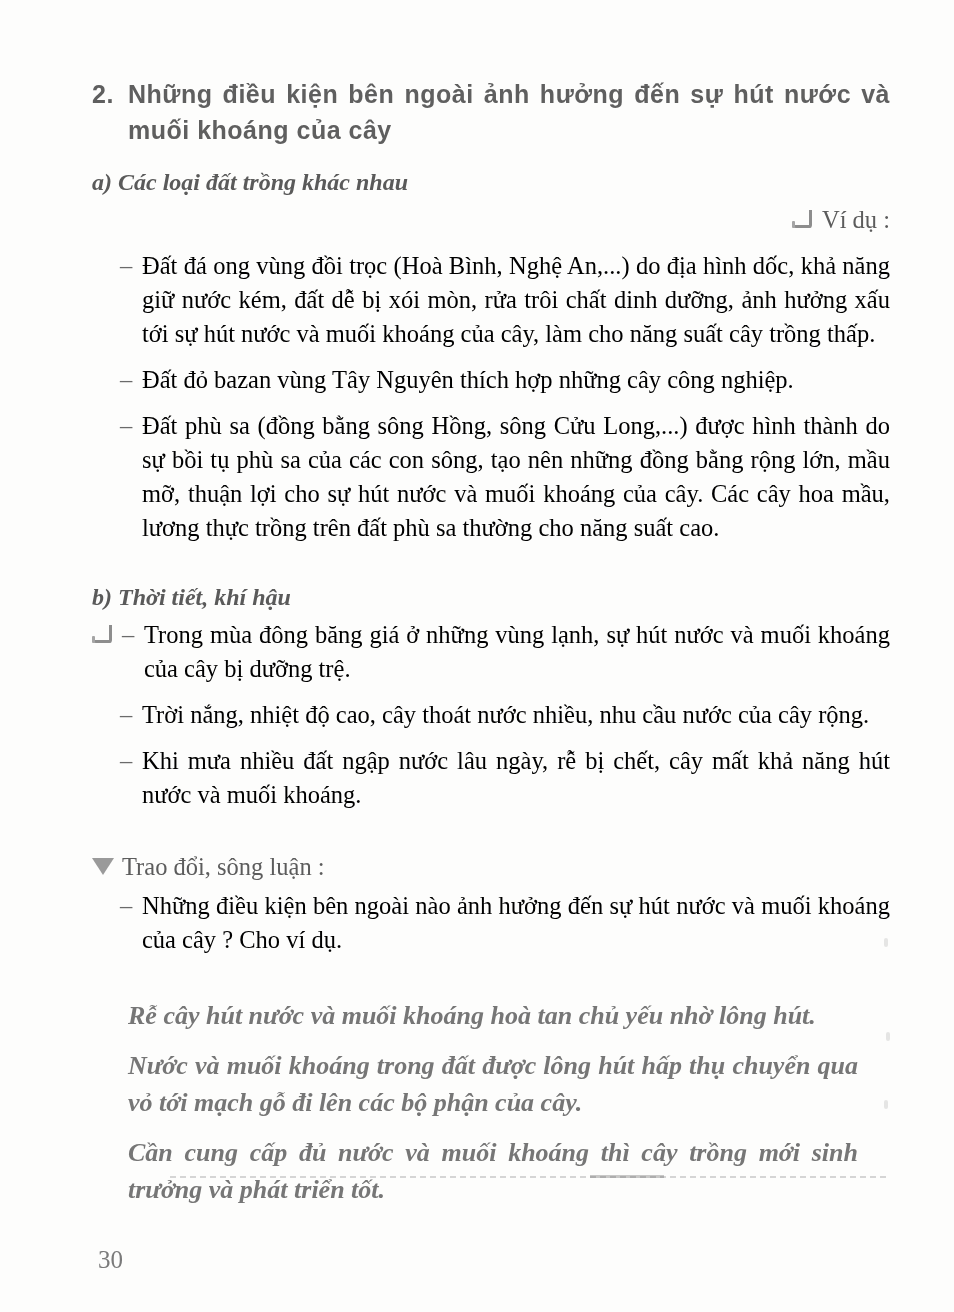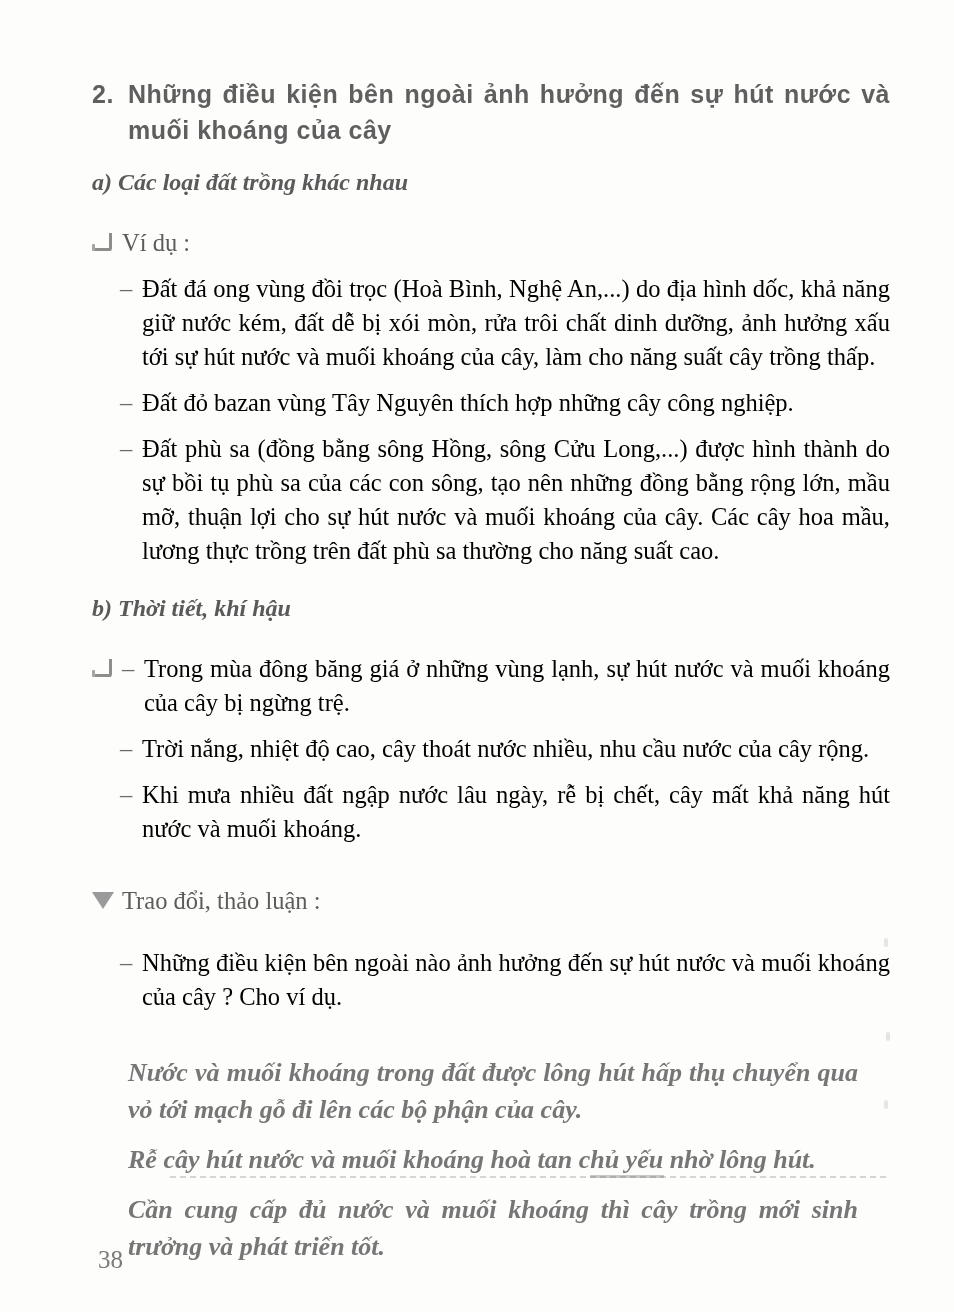--- a/index.html
+++ b/index.html
@@ -35,22 +35,22 @@
     line-height:32px;
     color:#5a5a5a;
   }
   
   .row{display:flex;font-size:24.5px;line-height:34px;}
   .gutter{flex:none;width:30px;position:relative;}
   .dash-col{flex:none;width:22px;color:#6a6a6a;}
   .para{flex:1;text-align:justify;color:#000000;}
   .indent{margin-left:28px;}
   .mt-sm{margin-top:12px;}
-  .mt-md{margin-top:28px;}
-  .mt-lg{margin-top:24px;}
+  .mt-md{margin-top:5px;justify-content:flex-end;}
+  .mt-lg{margin-top:36px;}
   .mt-xl{margin-top:38px;}
   
   .sq-icon{
     display:inline-block;
     width:17px;height:15px;
     margin-top:7px;
     border-right:3px solid #8d8d8d;
     border-bottom:3px solid #8d8d8d;
     border-bottom-right-radius:3px;
     border-bottom-left-radius:4px;
@@ -144,47 +144,47 @@
   <div class="row indent mt-sm">
     <span class="dash-col">–</span>
     <span class="para">Đất phù sa (đồng bằng sông Hồng, sông Cửu Long,...) được hình thành do sự bồi tụ phù sa của các con sông, tạo nên những đồng bằng rộng lớn, mầu mỡ, thuận lợi cho sự hút nước và muối khoáng của cây. Các cây hoa mầu, lương thực trồng trên đất phù sa thường cho năng suất cao.</span>
   </div>
 
   <div class="subheading mt-lg">b) Thời tiết, khí hậu</div>
 
   <div class="row mt-md">
     <span class="gutter"><span class="sq-icon"></span></span>
     <span class="dash-col">–</span>
-    <span class="para">Trong mùa đông băng giá ở những vùng lạnh, sự hút nước và muối khoáng của cây bị ngừng trệ.</span>
+    <span class="para">Trong mùa đông băng giá ở những vùng lạnh, sự hút nước và muối khoáng của cây bị dưỡng trệ.</span>
   </div>
   <div class="row indent mt-sm">
     <span class="dash-col">–</span>
     <span class="para">Trời nắng, nhiệt độ cao, cây thoát nước nhiều, nhu cầu nước của cây rộng.</span>
   </div>
   <div class="row indent mt-sm">
     <span class="dash-col">–</span>
     <span class="para">Khi mưa nhiều đất ngập nước lâu ngày, rễ bị chết, cây mất khả năng hút nước và muối khoáng.</span>
   </div>
 
   <div class="row mt-xl">
     <span class="gutter"><span class="tri-icon"></span></span>
-    <span class="label-text">Trao đổi, thảo luận :</span>
+    <span class="label-text">Trao đổi, sông luận :</span>
   </div>
   <div class="row indent mt-md">
     <span class="dash-col">–</span>
     <span class="para">Những điều kiện bên ngoài nào ảnh hưởng đến sự hút nước và muối khoáng của cây ? Cho ví dụ.</span>
   </div>
 
   <div class="summary">
+    <p>Rễ cây hút nước và muối khoáng hoà tan chủ yếu nhờ lông hút.</p>
     <p>Nước và muối khoáng trong đất được lông hút hấp thụ chuyển qua vỏ tới mạch gỗ đi lên các bộ phận của cây.</p>
-    <p>Rễ cây hút nước và muối khoáng hoà tan chủ yếu nhờ lông hút.</p>
     <p>Cần cung cấp đủ nước và muối khoáng thì cây trồng mới sinh trưởng và phát triển tốt.</p>
   </div>
 
   <div class="ghost-line"></div>
   <div class="ghost-line-dark"></div>
   <span class="margin-mark mm1"></span>
   <span class="margin-mark mm2"></span>
   <span class="margin-mark mm3"></span>
 
-  <div class="page-num">38</div>
+  <div class="page-num">30</div>
 
 </div>
 
 </body></html>

